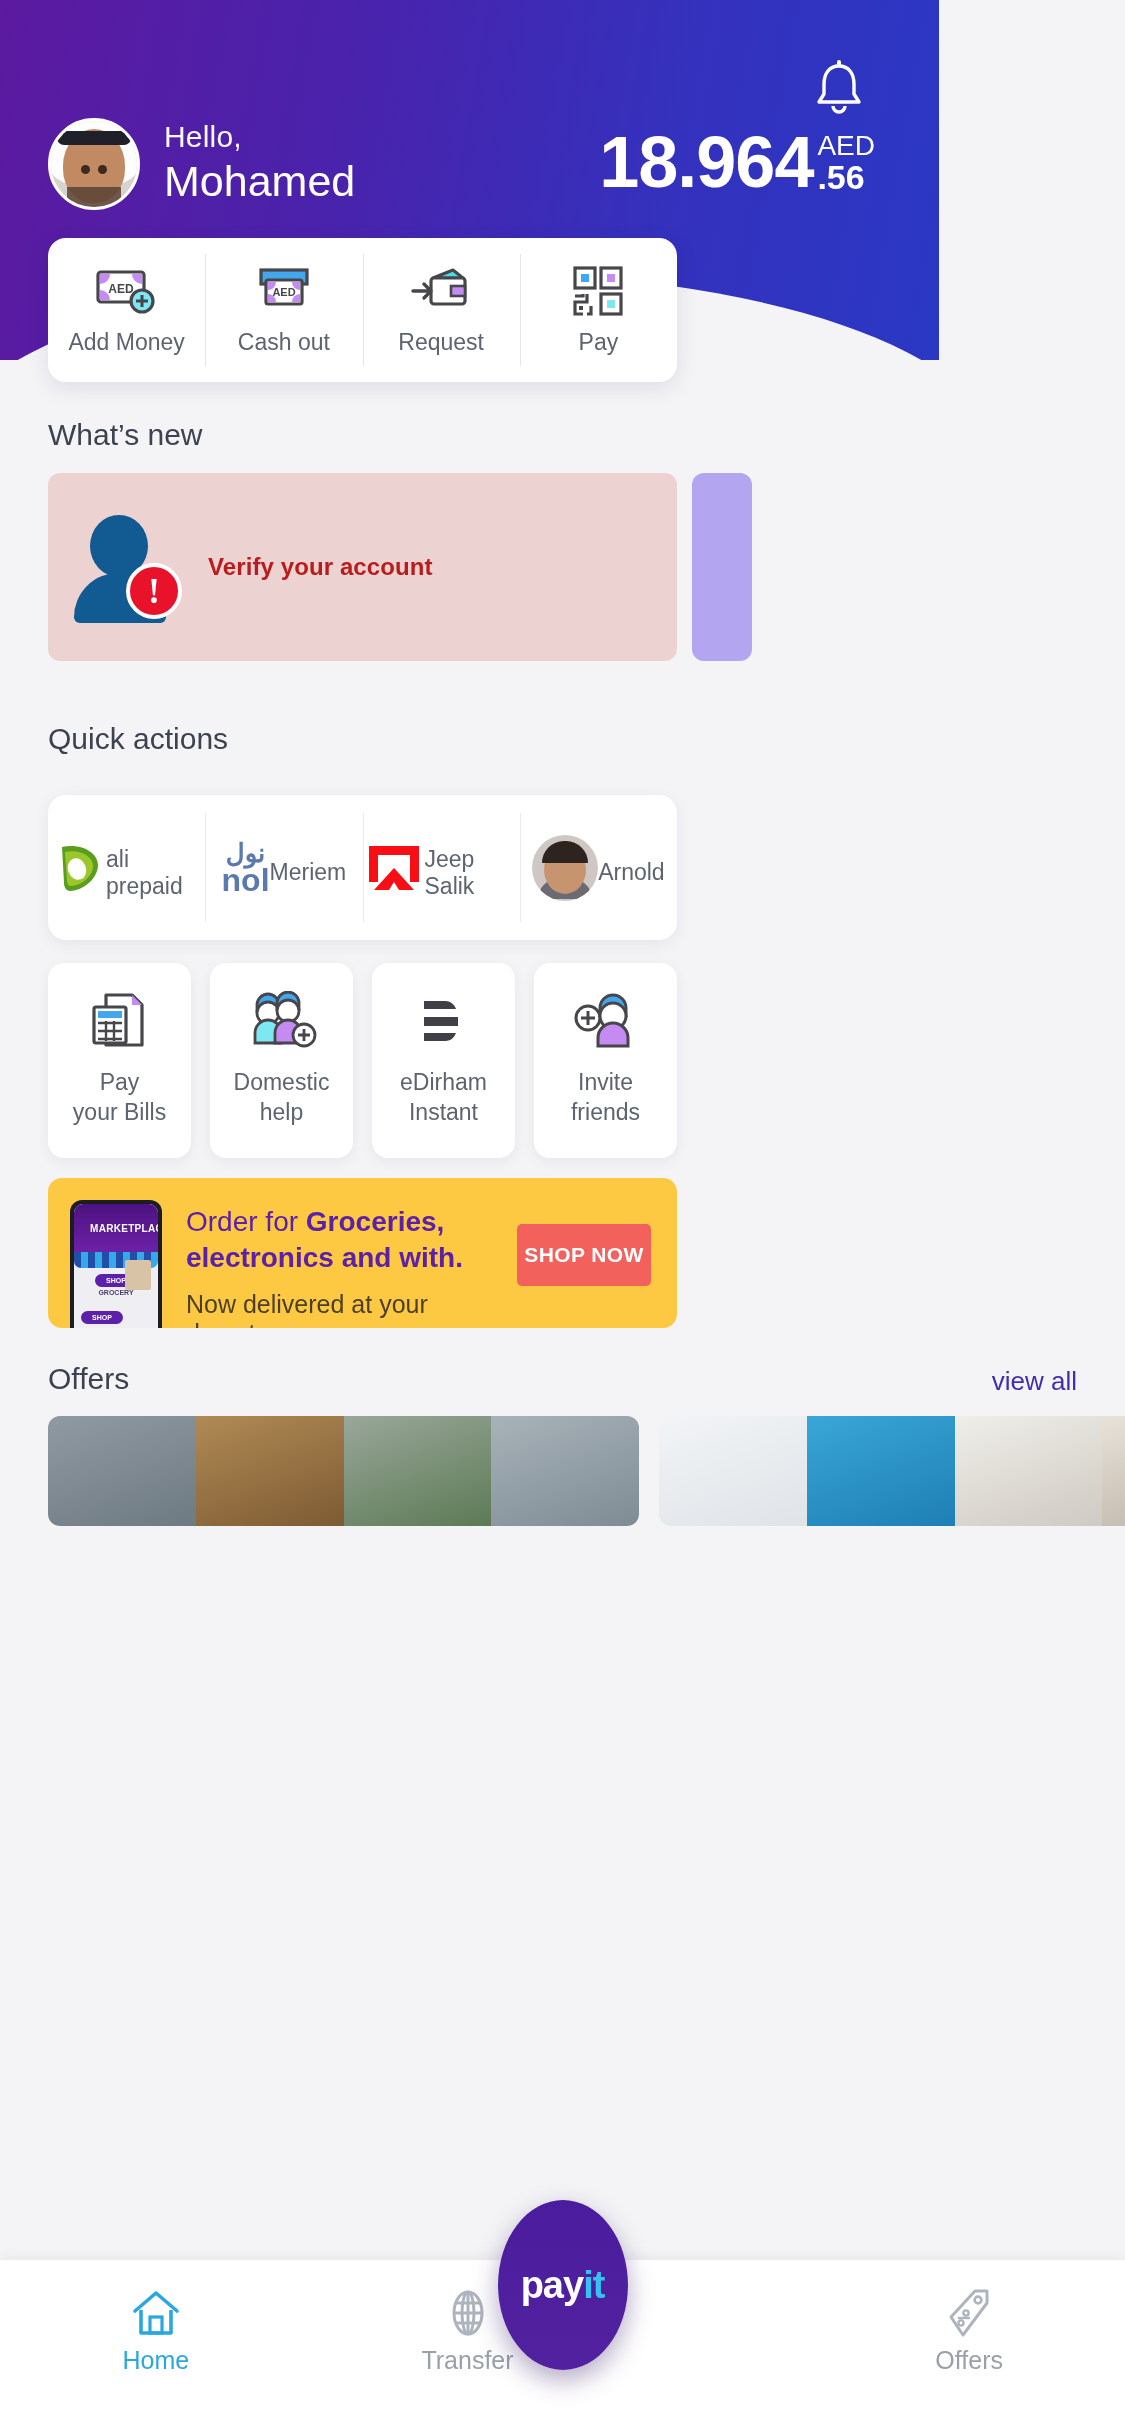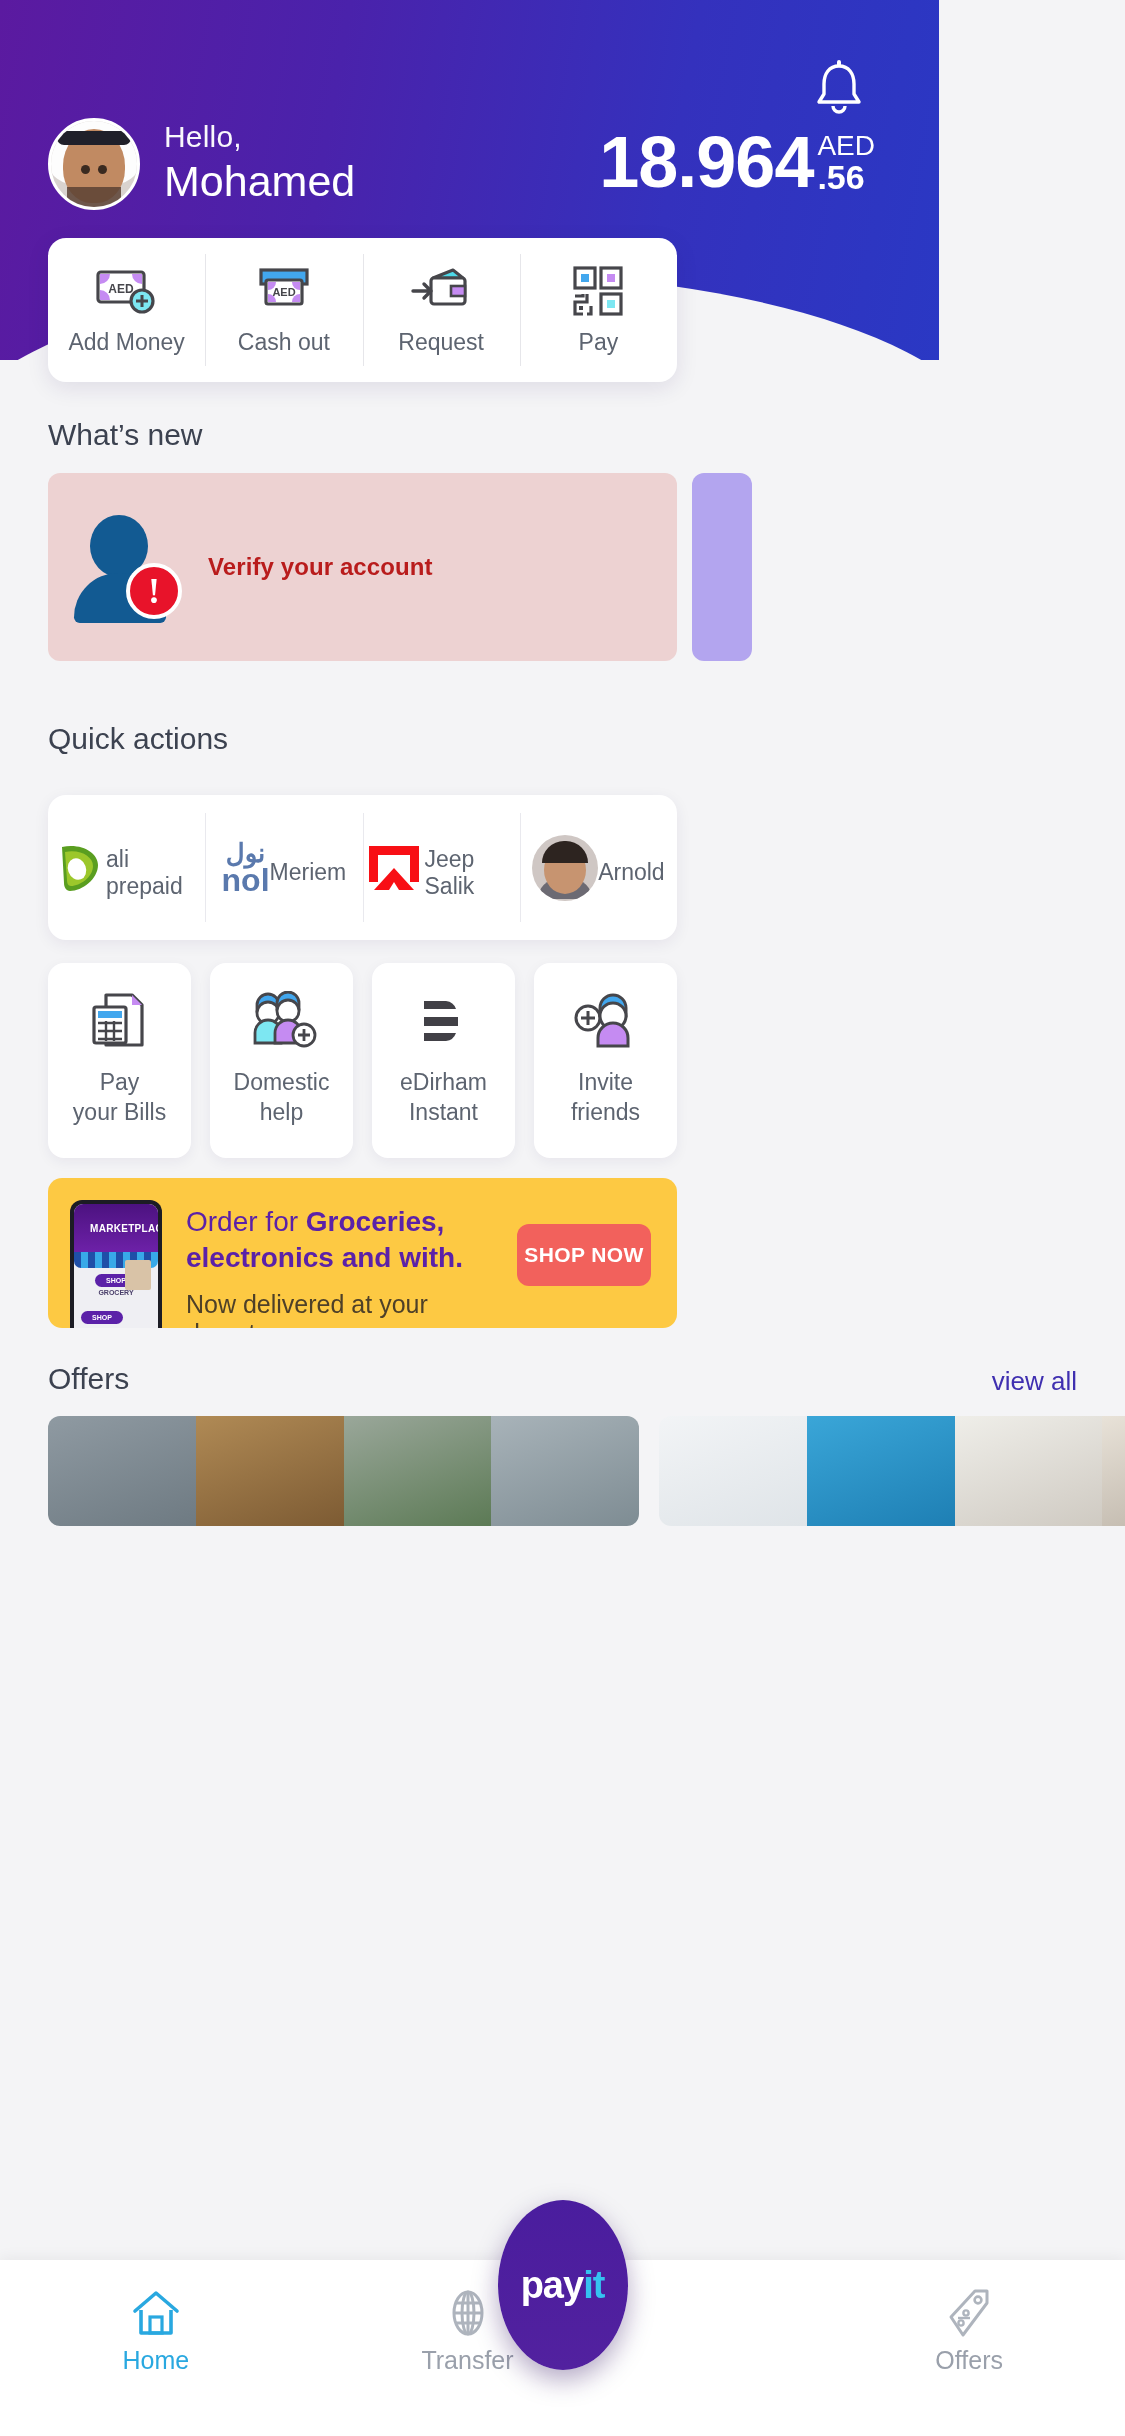--- a/index.html
+++ b/index.html
@@ -156,21 +156,21 @@
   .mk-chip{ margin:6px auto 0; width:42px; height:13px; border-radius:7px; background:#5b21a8; color:#fff; font-size:7px; text-align:center; line-height:13px; font-weight:700;}
   .mk-cap{ text-align:center; font-size:7px; color:#4a3f6a; margin-top:2px; font-weight:700;}
   .mk-bag{ position:absolute; right:7px; top:56px; width:26px; height:30px; background:#d9c3a7; border-radius:2px;}
   .mk-chip2{ position:absolute; left:7px; bottom:10px; width:42px; height:13px; border-radius:7px; background:#5b21a8; color:#fff; font-size:7px; text-align:center; line-height:13px; font-weight:700;}
   .mk-text{ position:absolute; left:138px; top:26px; width:330px;}
   .mk-l1{ font-size:28px; color:#5b21a8; line-height:1.28;}
   .mk-l1 b{ font-weight:700;}
   .mk-l2{ margin-top:14px; font-size:25px; color:#4e4028;}
   .mk-btn{
     position:absolute; right:26px; top:46px; width:134px; height:62px; background:#f2615c;
-    border-radius:12px; color:#fff; font-size:21px; font-weight:700; letter-spacing:.4px;
+    border-radius:5px; color:#fff; font-size:21px; font-weight:700; letter-spacing:.4px;
     display:flex; align-items:center; justify-content:center;
   }
 
   
   .offers-title{ position:absolute; left:48px; top:1362px; font-size:30px; color:#3c4250;}
   .view-all{ position:absolute; right:48px; top:1366px; font-size:26px; color:#3f2fb0;}
   .offer-row{ position:absolute; left:48px; top:1416px; display:flex; gap:20px;}
   .offer{ width:591px; height:110px; border-radius:12px; overflow:hidden; flex:none; display:flex;}
   .sw{flex:1; height:100%;}
 

